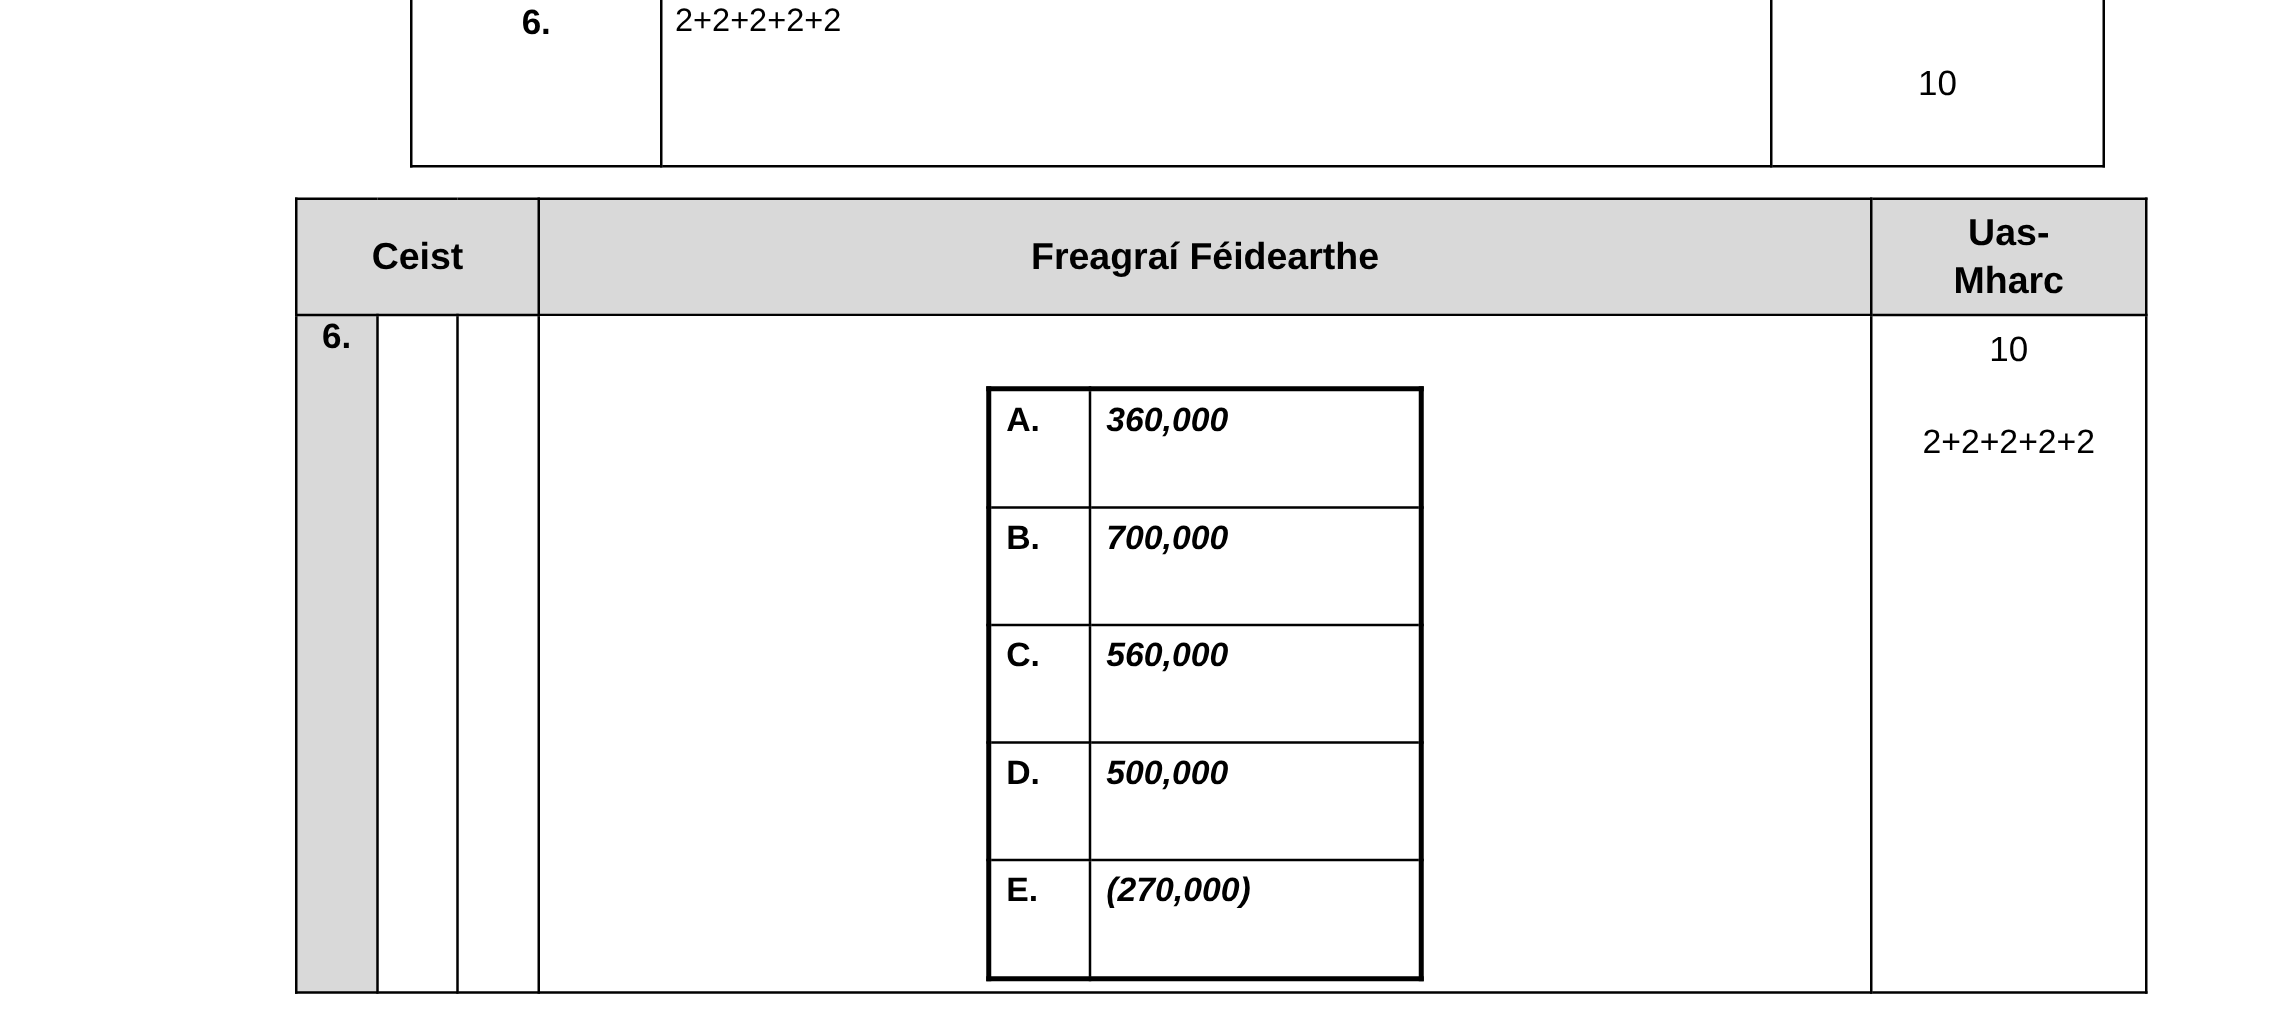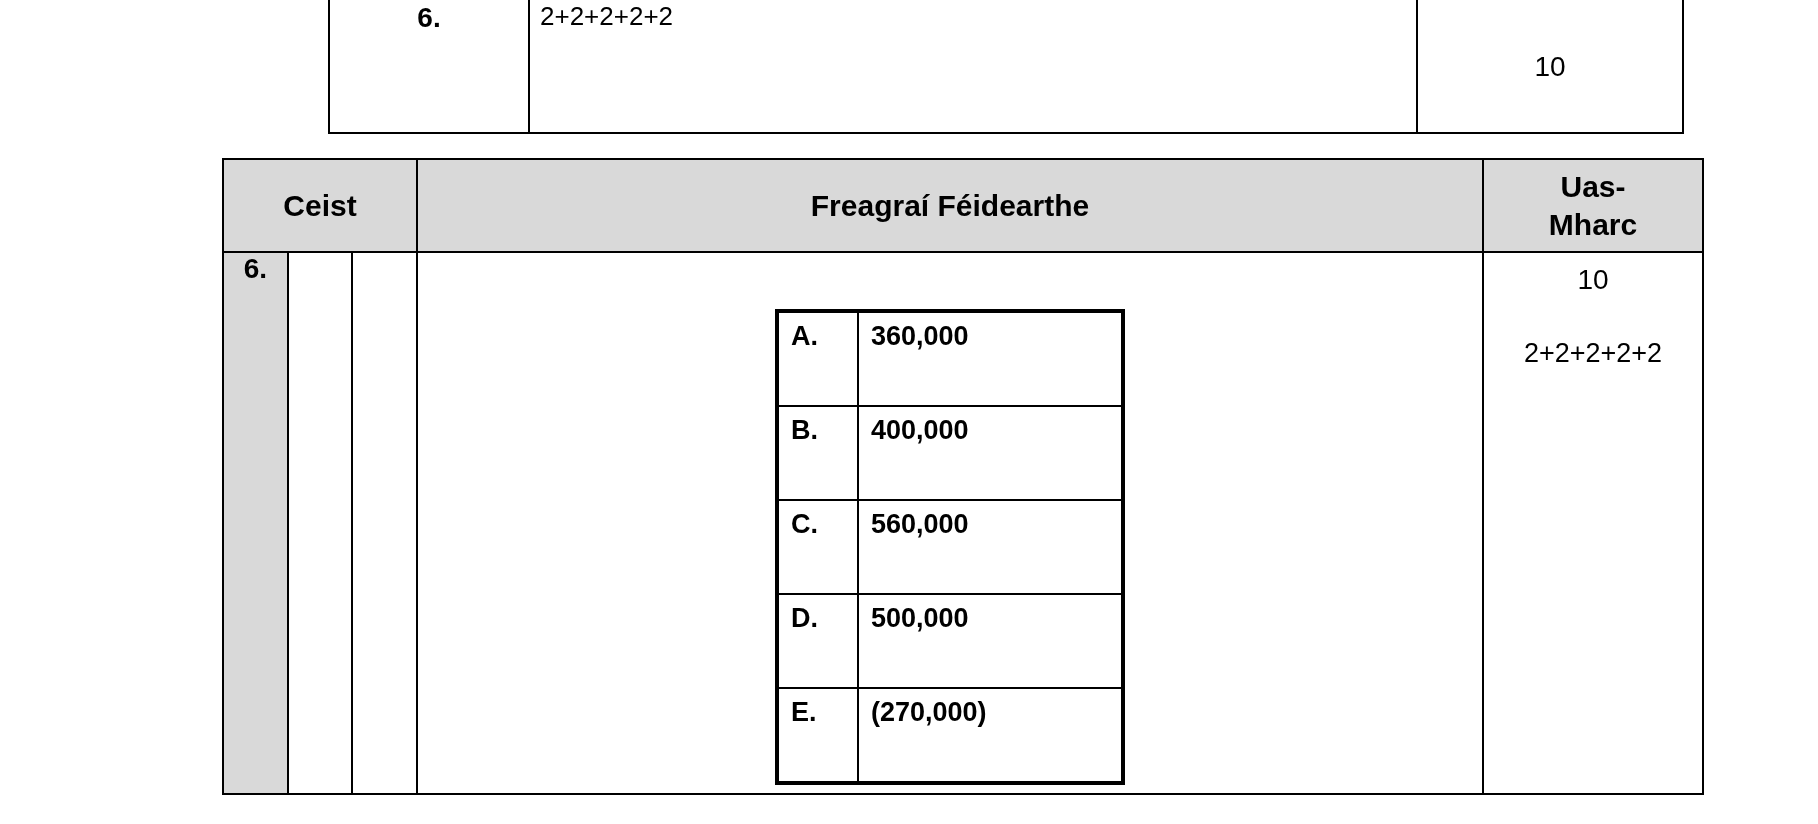--- a/index.html
+++ b/index.html
@@ -46,21 +46,21 @@
     width: 244px;
     text-align: center;
     vertical-align: middle;
     font-size: 28px;
   }
   .top-row-height { height: 140px; }
 
   
   .main-table {
     position: absolute;
-    left: 222px;
+    left: 236px;
     top: 158px;
     width: 1450px;
     border-collapse: collapse;
     table-layout: fixed;
   }
   .main-table th, .main-table td {
     border: 2px solid #000000;
     padding: 0;
   }
   .main-table thead th {
@@ -119,21 +119,21 @@
   }
   .inner-table td {
     border: 2px solid #000000;
     height: 84px;
     font-size: 27px;
     font-weight: bold;
     vertical-align: top;
     padding: 8px 0 0 12px;
   }
   .inner-label { width: 66px; }
-  .inner-value { width: 250px; }
+  .inner-value { width: 250px; font-style: italic; }
 </style>
 </head>
 <body>
 
 <table class="top-table">
   <tbody>
     <tr class="top-row-height">
       <td class="c-num">6.</td>
       <td class="c-ans">2+2+2+2+2</td>
       <td class="c-mark">10</td>
@@ -160,21 +160,21 @@
       <td class="cell-answer">
         <div class="inner-wrap">
           <table class="inner-table">
             <tbody>
               <tr>
                 <td class="inner-label">A.</td>
                 <td class="inner-value">360,000</td>
               </tr>
               <tr>
                 <td class="inner-label">B.</td>
-                <td class="inner-value">400,000</td>
+                <td class="inner-value">700,000</td>
               </tr>
               <tr>
                 <td class="inner-label">C.</td>
                 <td class="inner-value">560,000</td>
               </tr>
               <tr>
                 <td class="inner-label">D.</td>
                 <td class="inner-value">500,000</td>
               </tr>
               <tr>

